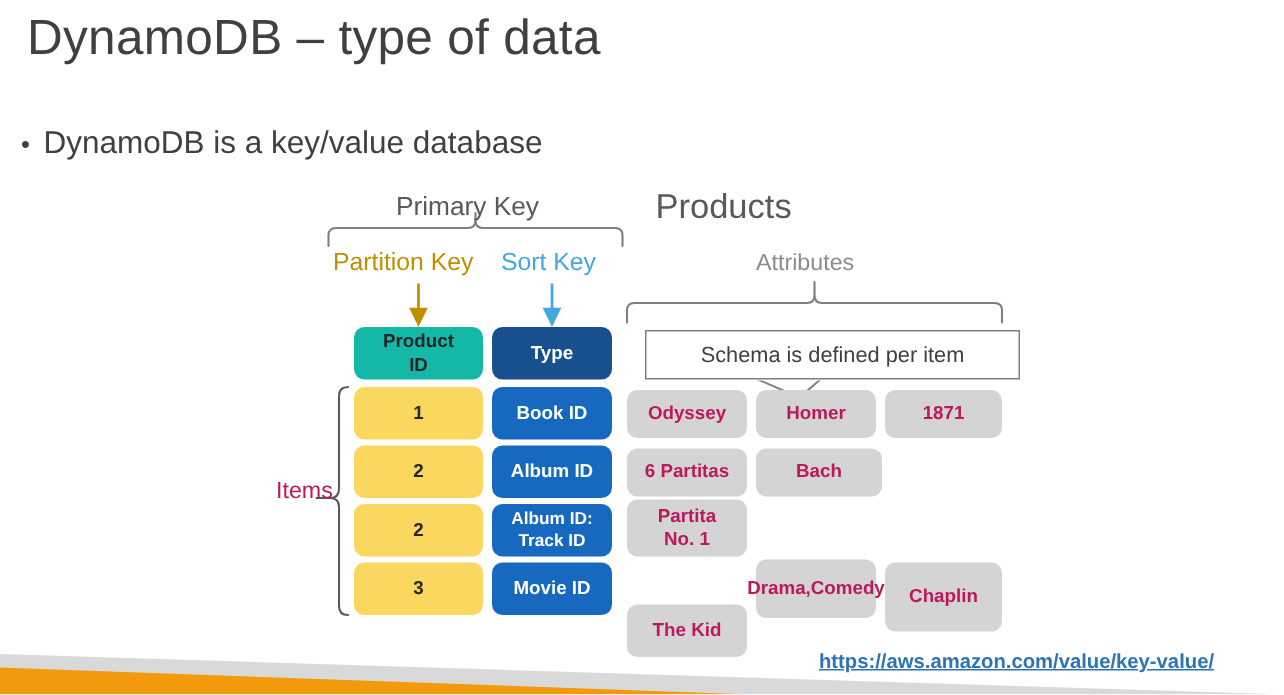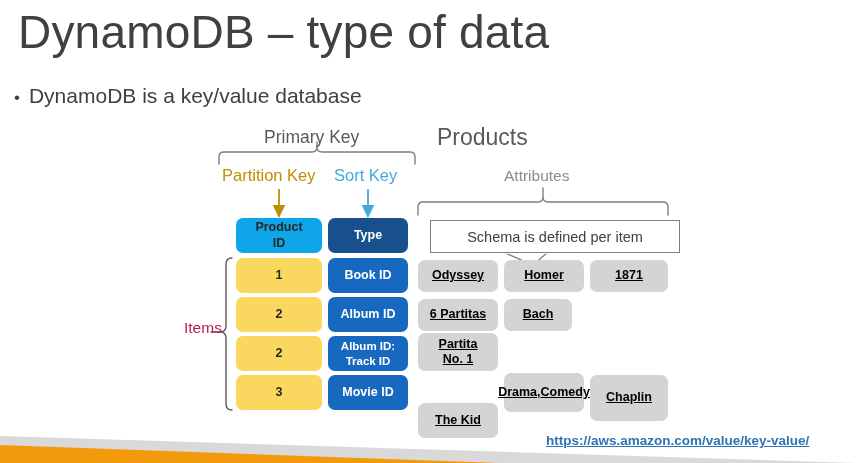--- a/index.html
+++ b/index.html
@@ -14,21 +14,21 @@
     overflow: hidden;
     font-family: "Liberation Sans", sans-serif;
     color: #404040;
   }
 
   
   .slide-title {
     position: absolute;
     left: 18px;
     top: 7px;
-    font-size: 46px;
+    font-size: 33px;
     font-weight: 400;
     color: #404040;
     letter-spacing: 0.2px;
     line-height: 1.1;
     white-space: nowrap;
   }
 
   
   .bullet-row {
     position: absolute;
@@ -117,39 +117,38 @@
     justify-content: center;
     text-align: center;
     border-radius: 7px;
     font-size: 12.5px;
     font-weight: bold;
     line-height: 1.22;
     box-sizing: border-box;
     padding: 0 3px;
   }
   .cell-head-yellow {
-    background: #0ea5e9;
+    background: #14b8a6;
     color: #262626;
   }
   .cell-head-blue {
     background: #17508C;
     color: #FFFFFF;
   }
   .cell-yellow {
     background: #FAD75E;
     color: #262626;
   }
   .cell-blue {
     background: #1769BF;
     color: #FFFFFF;
   }
   .cell-gray {
     background: #D4D4D4;
-    color: #000000;
-    text-decoration: underline;
+    color: #be185d;
   }
 
   
   .schema-box {
     position: absolute;
     left: 418px;
     top: 220px;
     width: 250px;
     height: 33px;
     border: 1.3px solid #7F7F7F;
@@ -246,21 +245,21 @@
 
   <div class="cell cell-yellow" style="left:236px; top:258px; width:86px; height:35px;">1</div>
   <div class="cell cell-blue" style="left:328px; top:258px; width:80px; height:35px;">Book ID</div>
   <div class="cell cell-gray" style="left:418px; top:260px; width:80px; height:32px;">Odyssey</div>
   <div class="cell cell-gray" style="left:504px; top:260px; width:80px; height:32px;">Homer</div>
   <div class="cell cell-gray" style="left:590px; top:260px; width:78px; height:32px;">1871</div>
 
   <div class="cell cell-yellow" style="left:236px; top:297px; width:86px; height:35px;">2</div>
   <div class="cell cell-blue" style="left:328px; top:297px; width:80px; height:35px;">Album ID</div>
   <div class="cell cell-gray" style="left:418px; top:299px; width:80px; height:32px;">6 Partitas</div>
-  <div class="cell cell-gray" style="left:504px; top:299px; width:68px; height:32px;">Bach</div>
+  <div class="cell cell-gray" style="left:504px; top:299px; width:84px; height:32px;">Bach</div>
 
   <div class="cell cell-yellow" style="left:236px; top:336px; width:86px; height:35px;">2</div>
   <div class="cell cell-blue" style="left:328px; top:336px; width:80px; height:35px; flex-direction:column; font-size:11.5px;">
     <span>Album ID:</span>
     <span>Track ID</span>
   </div>
   <div class="cell cell-gray" style="left:418px; top:333px; width:80px; height:38px; flex-direction:column;">
     <span>Partita</span>
     <span>No. 1</span>
   </div>

